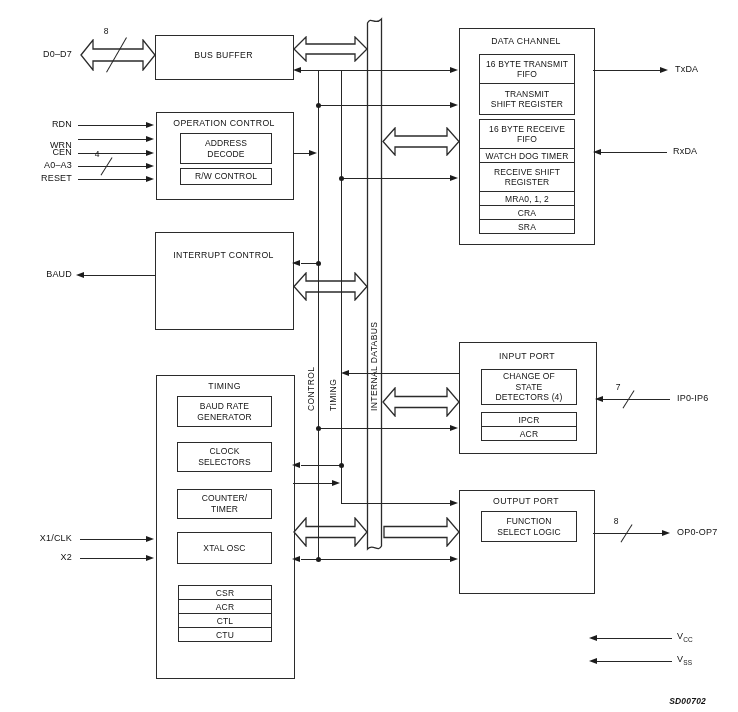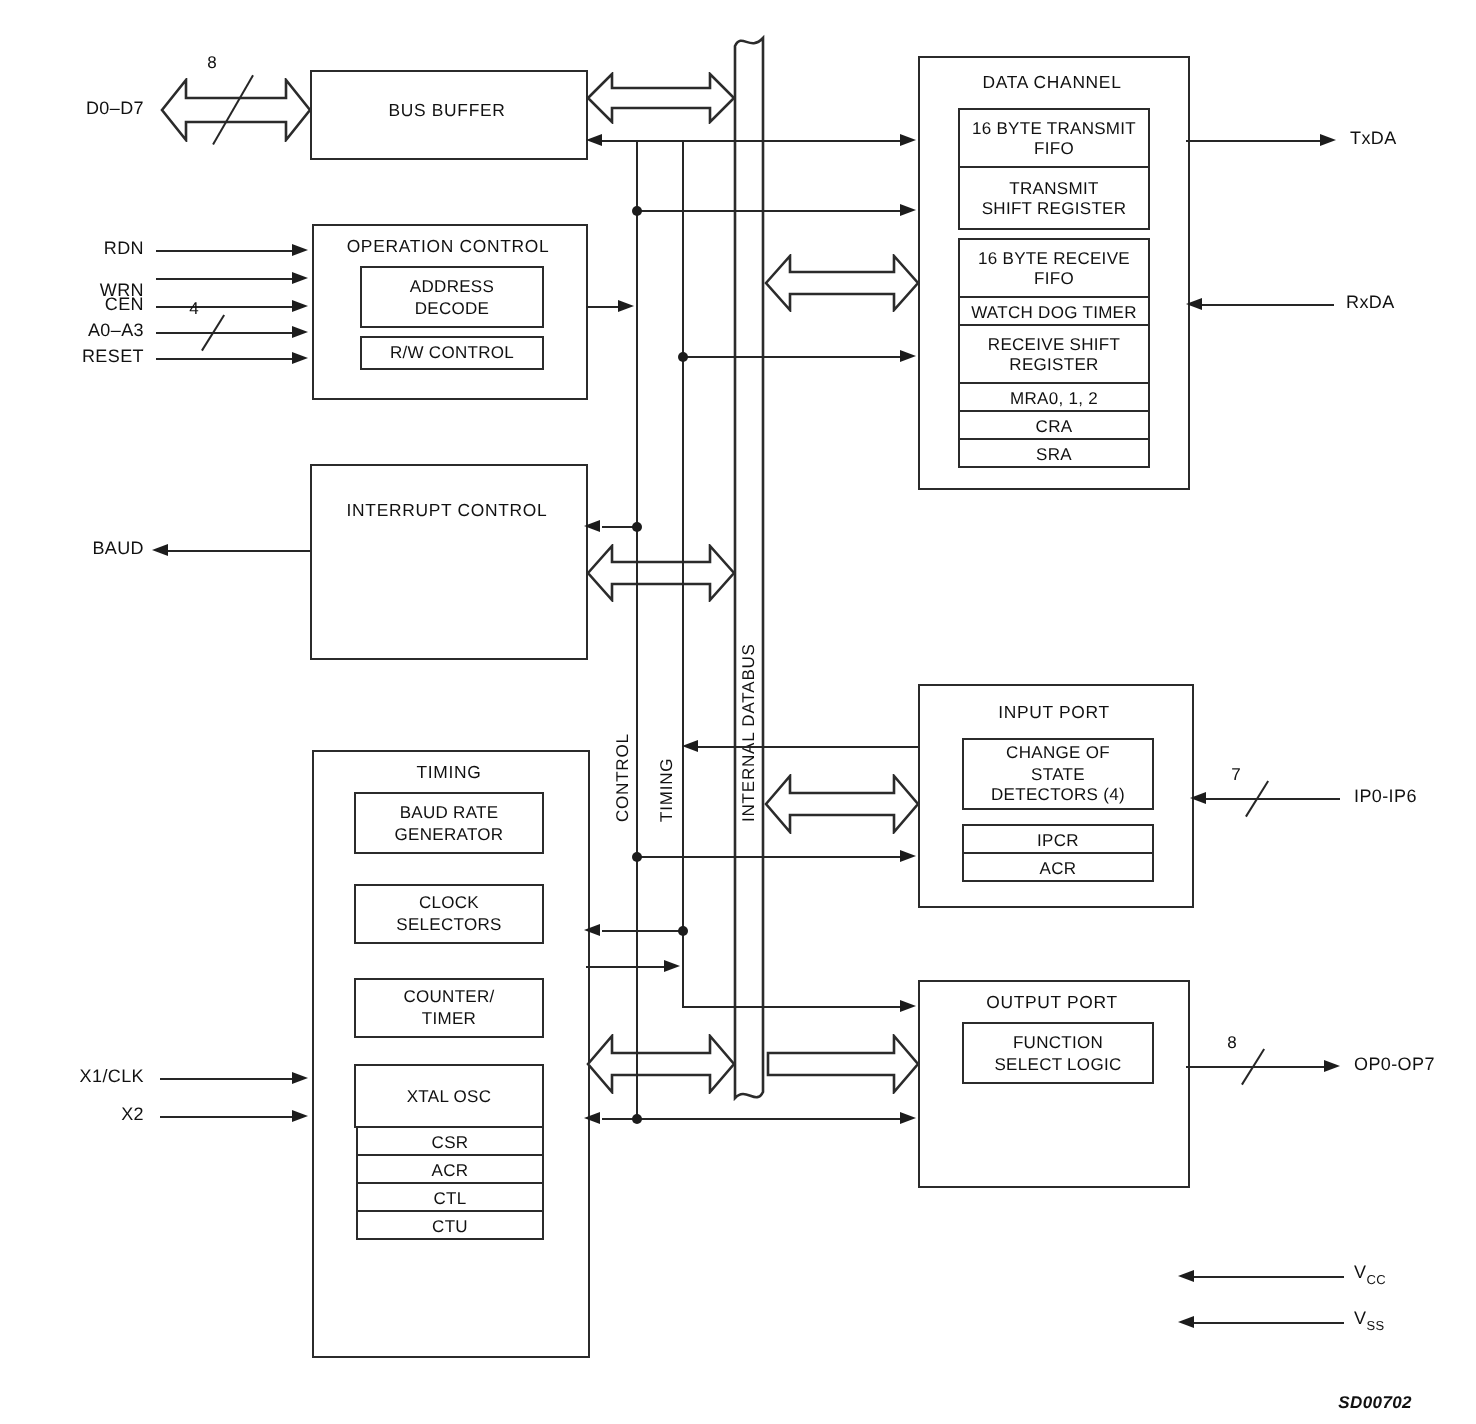--- a/index.html
+++ b/index.html
@@ -82,21 +82,21 @@
 
   <div class="blk" style="left:156px;top:375px;width:137px;height:302px;"></div>
   <div class="ttl" style="left:156px;top:381px;width:137px;">TIMING</div>
   <div class="box" style="left:177px;top:396px;width:93px;height:29px;">BAUD RATE
 GENERATOR</div>
   <div class="box" style="left:177px;top:442px;width:93px;height:28px;">CLOCK
 SELECTORS</div>
   <div class="box" style="left:177px;top:489px;width:93px;height:28px;">COUNTER/
 TIMER</div>
   <div class="box" style="left:177px;top:532px;width:93px;height:30px;">XTAL OSC</div>
-  <div class="rows" style="left:178px;top:563px;width:92px;">
+  <div class="rows" style="left:178px;top:585px;width:92px;">
     <div class="row">CSR</div>
     <div class="row">ACR</div>
     <div class="row">CTL</div>
     <div class="row">CTU</div>
   </div>
 
   <div class="blk" style="left:459px;top:28px;width:134px;height:215px;"></div>
   <div class="ttl" style="left:459px;top:36px;width:134px;">DATA CHANNEL</div>
   <div class="rows" style="left:479px;top:54px;width:94px;">
     <div class="row" style="height:28px;white-space:pre-line;text-align:center;">16 BYTE TRANSMIT

